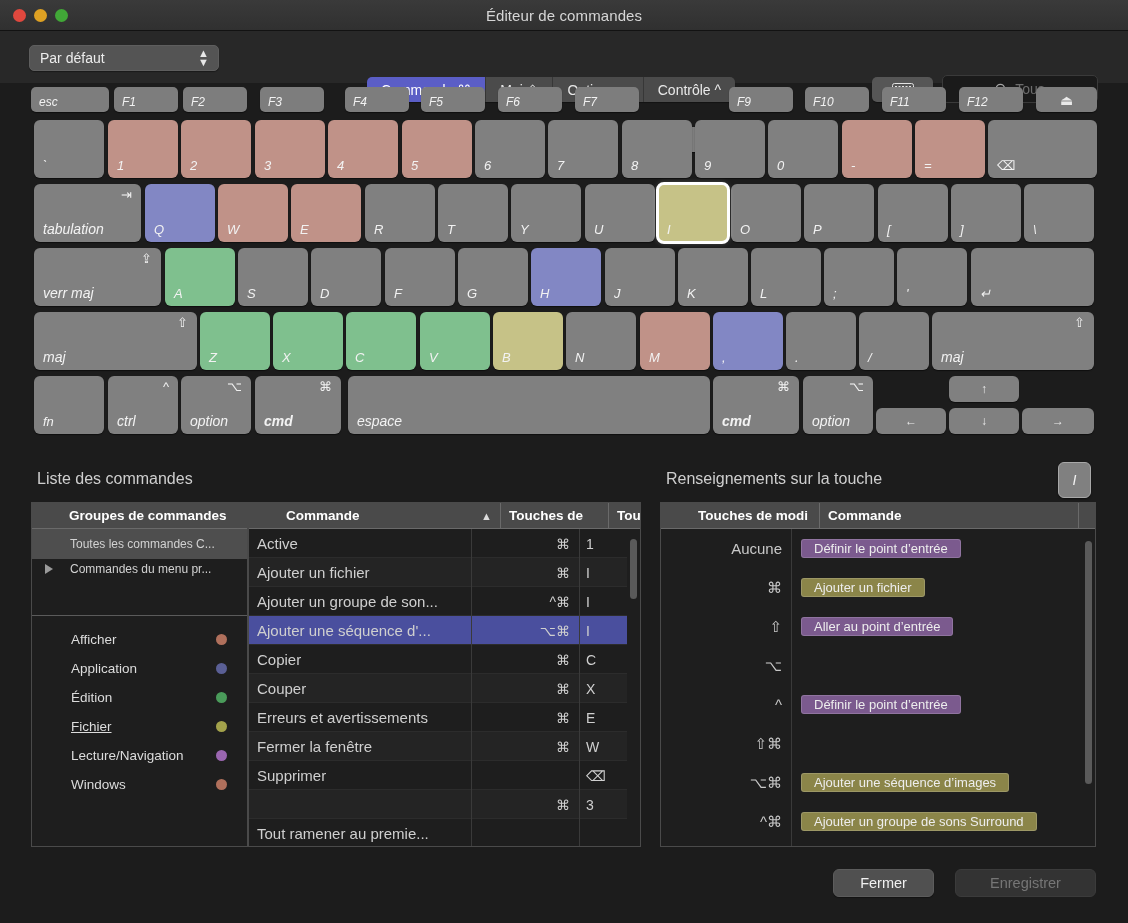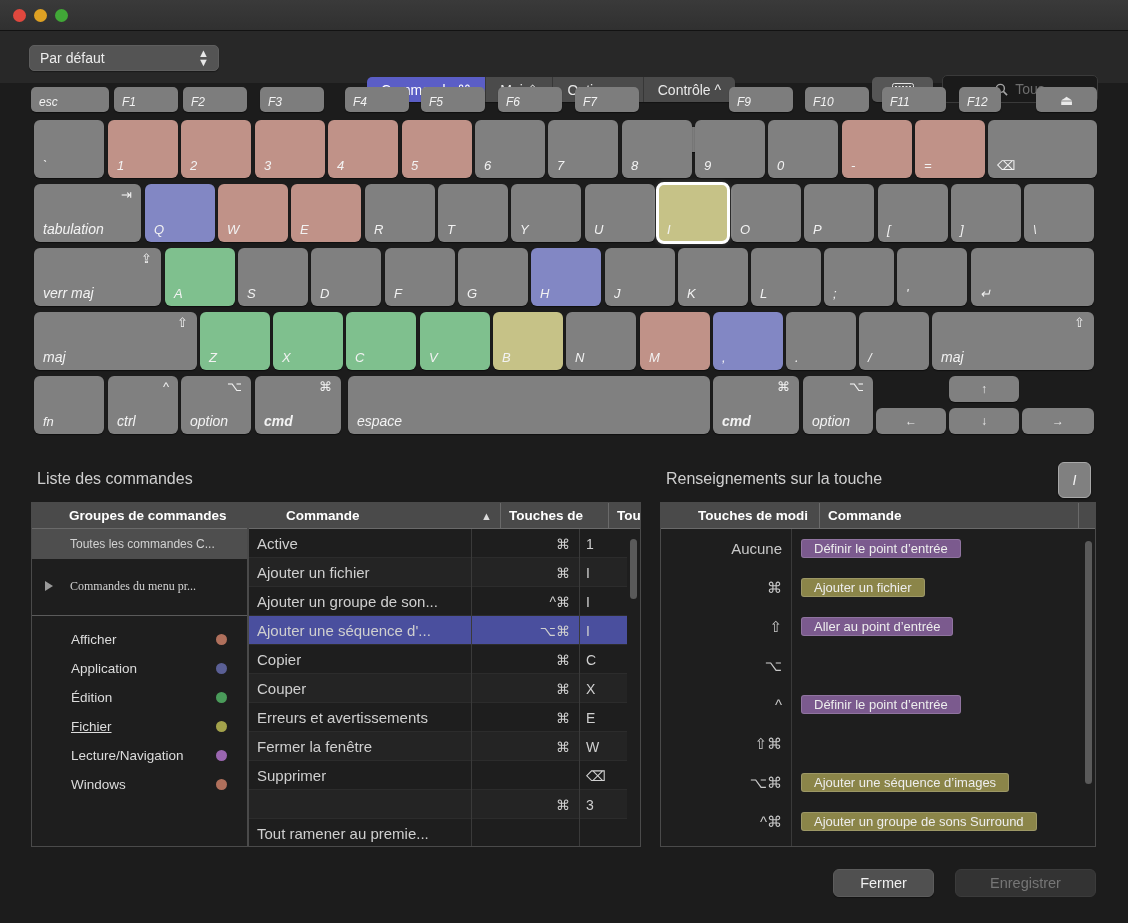--- a/index.html
+++ b/index.html
@@ -216,20 +216,21 @@
 </style>
 </head>
 <body>
 
 <div id="titlebar">
   <div class="traffic">
     <div class="tl red"></div>
     <div class="tl yellow"></div>
     <div class="tl green"></div>
   </div>
+  <div id="window-title">Éditeur de commandes</div>
 </div>
 
 <div id="toolbar">
   <div id="preset-select">
     <span>Par défaut</span>
     <span class="chev">
         <b>▲</b>
         <b>▼</b>
       </span>
   </div>
@@ -307,21 +308,21 @@
     </div>
     <div class="key fn-key" style="left: 729px; top: 4px; width: 64px; height: 25px;">
       <span class="lbl">F9</span>
     </div>
     <div class="key fn-key" style="left: 805px; top: 4px; width: 64px; height: 25px;">
       <span class="lbl big">F10</span>
     </div>
     <div class="key fn-key" style="left: 882px; top: 4px; width: 64px; height: 25px;">
       <span class="lbl big">F11</span>
     </div>
-    <div class="key fn-key" style="left: 959px; top: 4px; width: 42px; height: 25px;">
+    <div class="key fn-key" style="left: 959px; top: 4px; width: 64px; height: 25px;">
       <span class="lbl big">F12</span>
     </div>
     <div class="key fn-key" style="left: 1036px; top: 4px; width: 61px; height: 25px;">
       <span class="ctr">⏏</span>
     </div>
     <div class="key" style="left: 34px; top: 37px; width: 70px; height: 58px; background: rgb(128, 128, 128);">
       <span class="lbl">`</span>
     </div>
     <div class="key" style="left: 108px; top: 37px; width: 70px; height: 58px; background: rgb(192, 146, 136);">
       <span class="lbl">1</span>
@@ -526,21 +527,21 @@
 <div class="panel-title" style="left:37px; top:470px;">Liste des commandes</div>
 
 <div class="tablebox" id="groups-box">
   <div class="thead">
     <div class="th last" style="flex:1">Groupes de commandes</div>
   </div>
   <div id="groups-body" style="position:absolute; left:0; top:26px; width:100%; bottom:0;">
       <div class="grp-row selrow" style="top: 0px;">
         <span class="gtxt">Toutes les commandes C...</span>
       </div>
-      <div class="grp-row" style="top: 42px; font-family: Liberation Serif, serif;">
+      <div class="grp-row" style="top: 25px;">
         <span class="tri"></span>
         <span class="gtxt">Commandes du menu pr...</span>
       </div>
       <div class="grp-sep" style="top: 86px;"></div>
       <div class="cat-row" style="top: 96px;">
         <span class="ctxt">Afficher</span>
         <span class="dot" style="background: rgb(176, 112, 92);"></span>
       </div>
       <div class="cat-row" style="top: 125px;">
         <span class="ctxt">Application</span>

